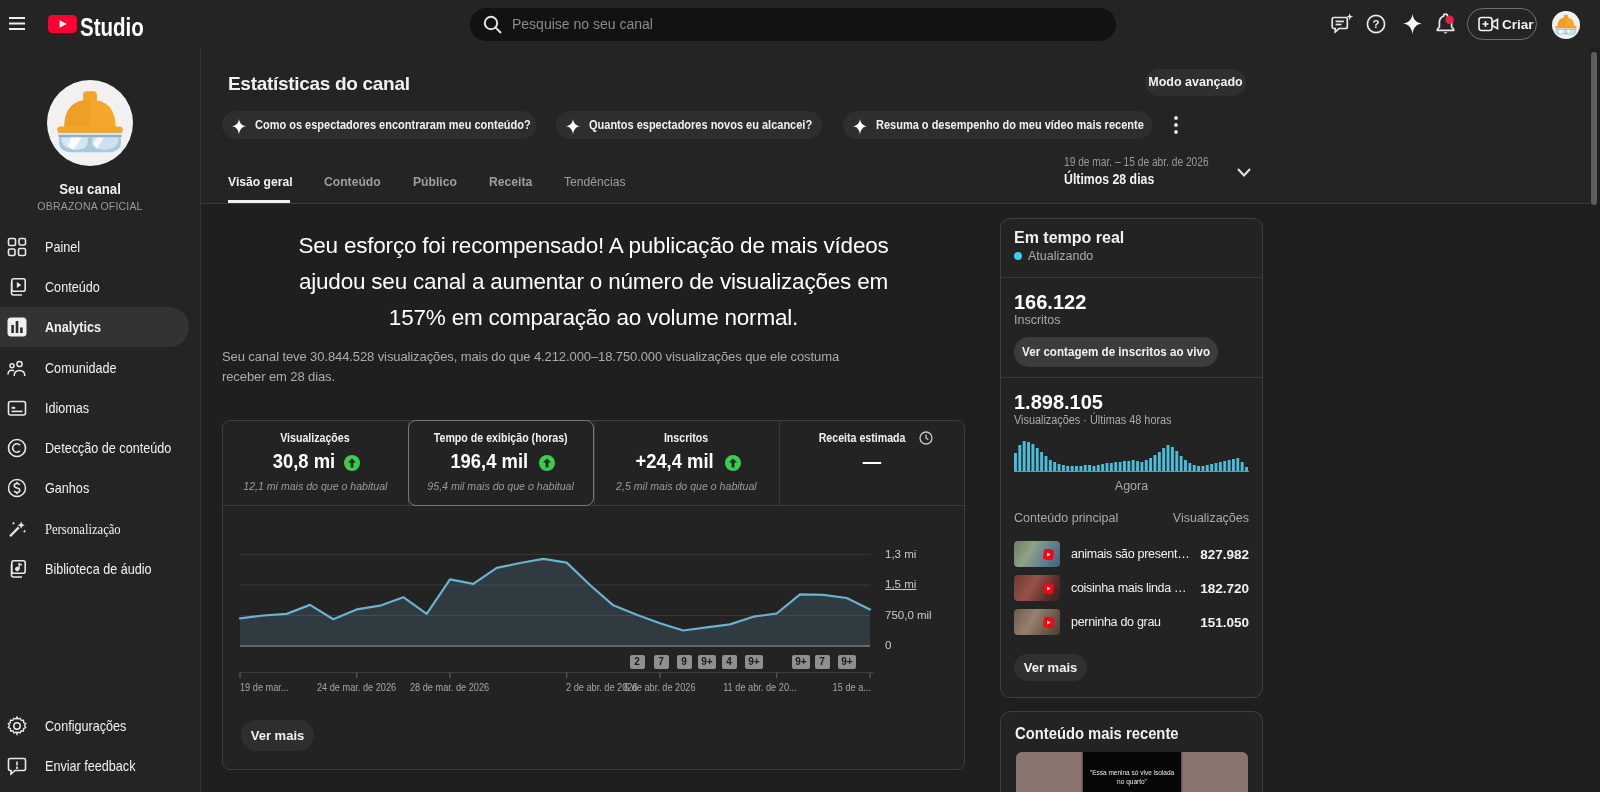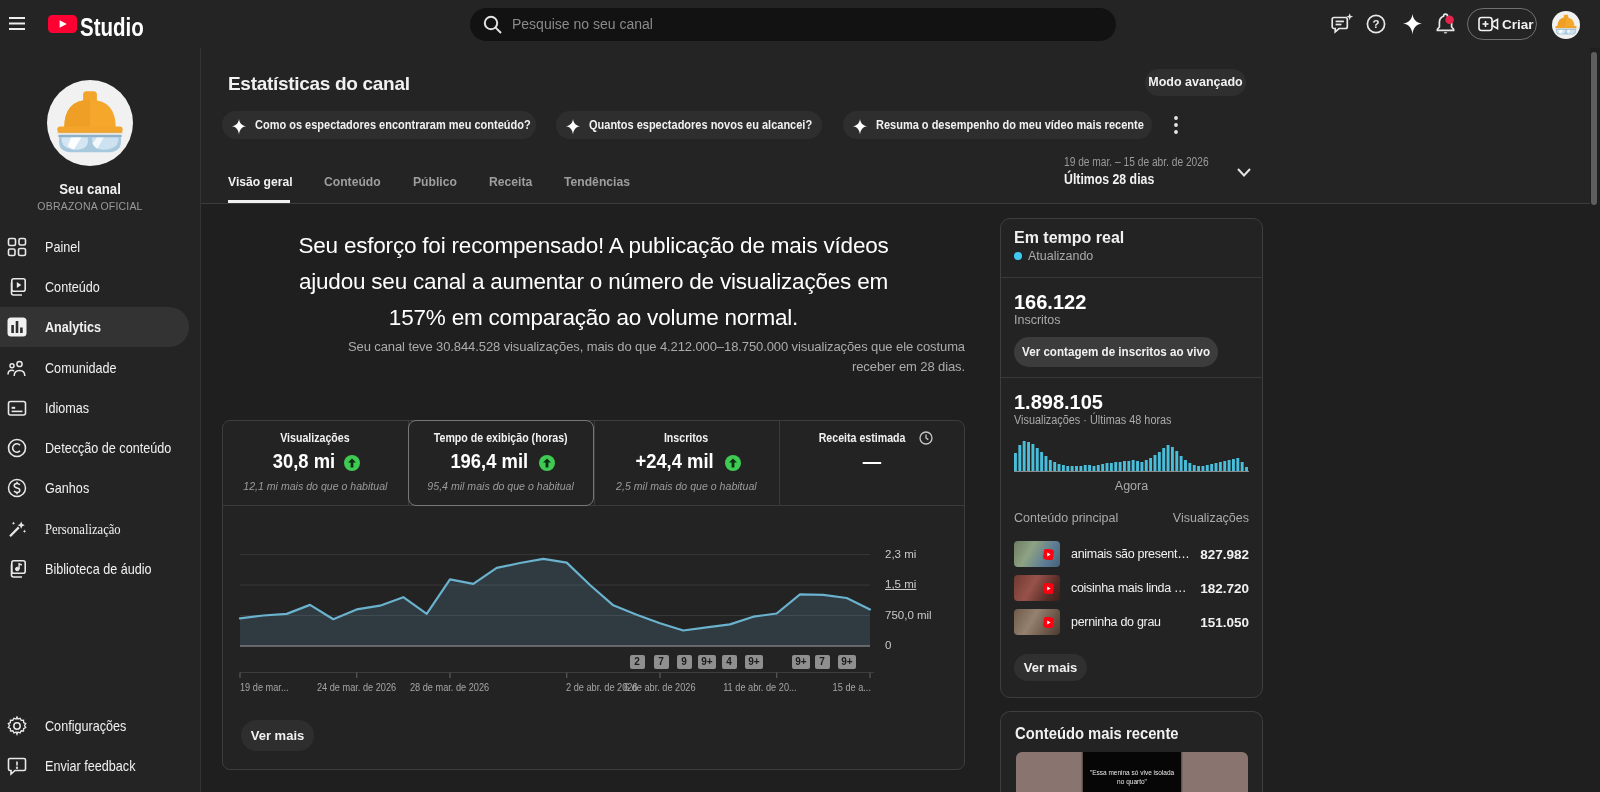--- a/index.html
+++ b/index.html
@@ -200,31 +200,31 @@
 <svg class="abs" style="left:1174px;top:116px;" width="4" height="18" viewBox="0 0 4 18">
     <circle cx="2" cy="2" r="1.9" fill="#e8e8e8"></circle>
     <circle cx="2" cy="9" r="1.9" fill="#e8e8e8"></circle>
     <circle cx="2" cy="16" r="1.9" fill="#e8e8e8"></circle>
   </svg>
 
 <div class="abs txt" style="left:228px;top:174px;font-size:13.5px;font-weight:bold;color:#f1f1f1;"><span style="display:inline-block;transform:scaleX(0.9);transform-origin:left;">Visão geral</span></div>
 <div class="abs txt" style="left:324px;top:174px;font-size:13.5px;font-weight:bold;color:#9e9e9e;"><span style="display:inline-block;transform:scaleX(0.9);transform-origin:left;">Conteúdo</span></div>
 <div class="abs txt" style="left:413px;top:174px;font-size:13.5px;font-weight:bold;color:#9e9e9e;"><span style="display:inline-block;transform:scaleX(0.9);transform-origin:left;">Público</span></div>
 <div class="abs txt" style="left:489px;top:174px;font-size:13.5px;font-weight:bold;color:#9e9e9e;"><span style="display:inline-block;transform:scaleX(0.9);transform-origin:left;">Receita</span></div>
-<div class="abs txt" style="left:564px;top:174px;font-size:13.5px;font-weight:bold;color:#9e9e9e;"><span style="display:inline-block;transform:scaleX(0.9);transform-origin:left;">Tendências</span></div>
+<div class="abs txt" style="left:564px;top:174px;font-size:13.5px;font-weight:normal;color:#9e9e9e;"><span style="display:inline-block;transform:scaleX(0.9);transform-origin:left;">Tendências</span></div>
 <div class="abs" style="left:228px;top:200px;width:62px;height:3px;background:#f1f1f1;"></div>
 <div class="abs txt" style="left:1064px;top:155px;font-size:12px;color:#9a9a9a;"><span style="display:inline-block;transform:scaleX(0.85);transform-origin:left;">19 de mar. – 15 de abr. de 2026</span></div>
 <div class="abs txt" style="left:1064px;top:170px;font-size:15px;font-weight:bold;color:#f1f1f1;"><span style="display:inline-block;transform:scaleX(0.82);transform-origin:left;">Últimos 28 dias</span></div>
 <svg class="abs" style="left:1237px;top:168px;" width="14" height="9" viewBox="0 0 14 9" fill="none" stroke="#e3e3e3" stroke-width="2">
     <path d="M1 1 L7 7.5 L13 1"></path>
   </svg>
 <div class="abs" style="left:201px;top:204px;width:1389px;height:588px;background:#1f1f1f;"></div>
 
 <div class="abs" style="left:222px;top:228px;width:743px;text-align:center;font-size:22.5px;font-weight:normal;color:#fff;line-height:36px;letter-spacing:-0.2px;">Seu esforço foi recompensado! A publicação de mais vídeos<br>ajudou seu canal a aumentar o número de visualizações em<br>157% em comparação ao volume normal.</div>
-<div class="abs" style="left:222px;top:337px;width:743px;text-align:right;font-size:13px;color:#ababab;line-height:19.5px;letter-spacing:-0.1px;">Seu canal teve 30.844.528 visualizações, mais do que 4.212.000–18.750.000 visualizações que ele costuma<br>receber em 28 dias.</div>
+<div class="abs" style="left:222px;top:347px;width:743px;text-align:left;font-size:13px;color:#ababab;line-height:19.5px;letter-spacing:-0.1px;">Seu canal teve 30.844.528 visualizações, mais do que 4.212.000–18.750.000 visualizações que ele costuma<br>receber em 28 dias.</div>
 
 <div class="abs" style="left:222px;top:420px;width:743px;height:350px;background:#232323;border:1px solid #3d3d3d;border-radius:8px;"></div>
 <div class="abs" style="left:407.75px;top:421px;width:1px;height:84px;background:#3a3a3a;"></div>
 <div class="abs" style="left:593.5px;top:421px;width:1px;height:84px;background:#3a3a3a;"></div>
 <div class="abs" style="left:779.25px;top:421px;width:1px;height:84px;background:#3a3a3a;"></div>
 <div class="abs" style="left:222px;top:505px;width:743px;height:1px;background:#3a3a3a;"></div>
 <div class="abs" style="left:407.75px;top:420px;width:186.5px;height:86px;border:1px solid #777;border-radius:8px;"></div>
 <div class="abs txt" style="left:222px;top:431px;width:186px;text-align:center;font-size:12.5px;font-weight:bold;color:#f1f1f1;"><span style="display:inline-block;transform:scaleX(0.85);transform-origin:center;">Visualizações</span></div>
 <div class="abs txt" style="left:222px;top:450px;width:186px;text-align:center;font-size:20px;font-weight:bold;color:#fff;"><span style="display:inline-block;transform:scaleX(0.92);transform-origin:center;">30,8 mi</span><svg style="vertical-align:-3px;margin-left:7px;" width="16" height="16" viewBox="0 0 16 16">
       <circle cx="8" cy="8" r="8" fill="#3fca54"></circle>
@@ -261,21 +261,21 @@
   <line x1="18" y1="167.5" x2="18" y2="173"></line>
       <line x1="134.7" y1="167.5" x2="134.7" y2="173"></line>
       <line x1="228" y1="167.5" x2="228" y2="173"></line>
       <line x1="344.7" y1="167.5" x2="344.7" y2="173"></line>
       <line x1="438" y1="167.5" x2="438" y2="173"></line>
       <line x1="554.7" y1="167.5" x2="554.7" y2="173"></line>
       <line x1="648" y1="167.5" x2="648" y2="173"></line>
  </g>
 </svg>
 
-<div class="abs txt" style="left:885px;top:547.6px;font-size:11.5px;color:#c9c9c9;">2,3 mi</div>
+<div class="abs txt" style="left:885px;top:547.6px;font-size:11.5px;color:#c9c9c9;">1,3 mi</div>
 <div class="abs txt" style="left:885px;top:578px;font-size:11.5px;color:#c9c9c9;text-decoration:underline;">1,5 mi</div>
 <div class="abs txt" style="left:885px;top:608.5px;font-size:11.5px;color:#c9c9c9;">750,0 mil</div>
 <div class="abs txt" style="left:885px;top:639px;font-size:11.5px;color:#c9c9c9;">0</div>
 <div class="abs" style="left:629.5px;top:655px;width:15px;height:14px;background:#8f8f8f;border-radius:2px;text-align:center;line-height:14px;font-size:10px;font-weight:bold;color:#1c1c1c;">2</div>
 <div class="abs" style="left:653.5px;top:655px;width:15px;height:14px;background:#8f8f8f;border-radius:2px;text-align:center;line-height:14px;font-size:10px;font-weight:bold;color:#1c1c1c;">7</div>
 <div class="abs" style="left:676.5px;top:655px;width:15px;height:14px;background:#8f8f8f;border-radius:2px;text-align:center;line-height:14px;font-size:10px;font-weight:bold;color:#1c1c1c;">9</div>
 <div class="abs" style="left:698.0px;top:655px;width:18px;height:14px;background:#8f8f8f;border-radius:2px;text-align:center;line-height:14px;font-size:10px;font-weight:bold;color:#1c1c1c;">9+</div>
 <div class="abs" style="left:721.5px;top:655px;width:15px;height:14px;background:#8f8f8f;border-radius:2px;text-align:center;line-height:14px;font-size:10px;font-weight:bold;color:#1c1c1c;">4</div>
 <div class="abs" style="left:745.0px;top:655px;width:18px;height:14px;background:#8f8f8f;border-radius:2px;text-align:center;line-height:14px;font-size:10px;font-weight:bold;color:#1c1c1c;">9+</div>
 <div class="abs" style="left:792.0px;top:655px;width:18px;height:14px;background:#8f8f8f;border-radius:2px;text-align:center;line-height:14px;font-size:10px;font-weight:bold;color:#1c1c1c;">9+</div>

